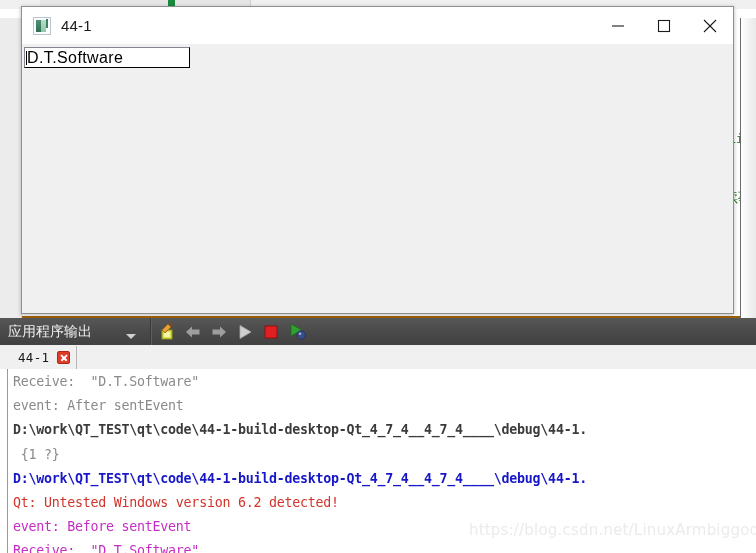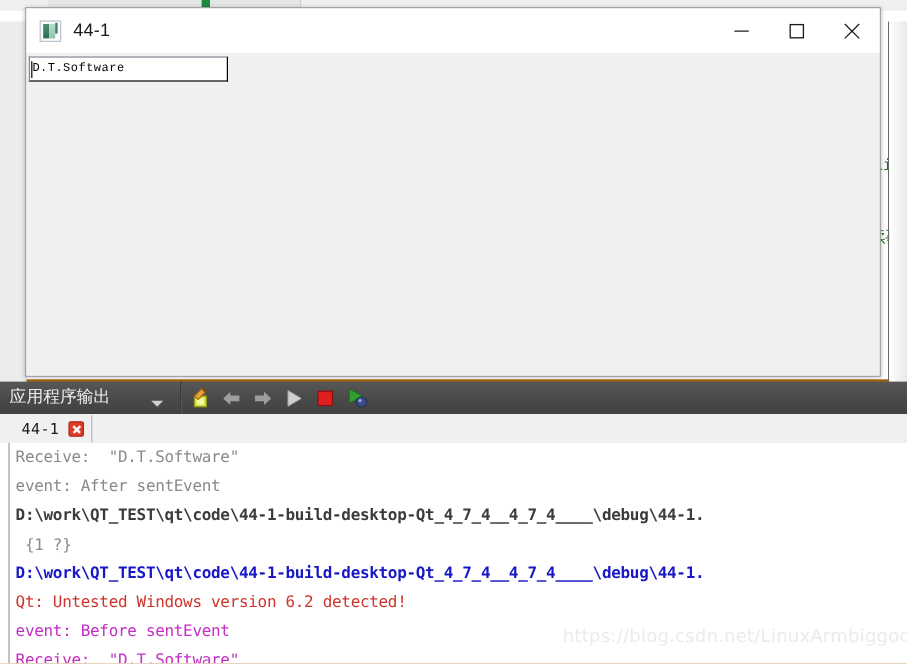--- a/index.html
+++ b/index.html
@@ -161,42 +161,42 @@
     align-items: center;
     overflow: hidden;
   }
   .line-edit .caret {
     width: 1px; height: 14px;
     background: #000000;
     margin-left: 1px;
     flex: none;
   }
   .line-edit-text {
-    font-family: Liberation Mono, monospace;
-    font-size: 10px;
+    font-family: Liberation Sans, sans-serif;
+    font-size: 16px;
     color: #000000;
     white-space: pre;
     letter-spacing: 0.4px;
     margin-left: 0px;
   }
 
   
   .out-toolbar {
     position: absolute;
     left: 0; top: 318px;
     width: 756px; height: 27px;
     background: linear-gradient(to bottom, #575757 0%, #4a4a4a 50%, #414141 100%);
     display: flex;
     align-items: center;
   }
   .combo {
     width: 150px;
     height: 17px;
     display: flex;
-    align-items: flex-end;
+    align-items: flex-start;
     position: relative;
   }
   .combo-label {
     margin-left: 8px;
     color: #eeeeee;
     font-family: "DejaVu Sans", sans-serif;
     font-size: 14px;
     white-space: nowrap;
   }
   .combo-arrow {

